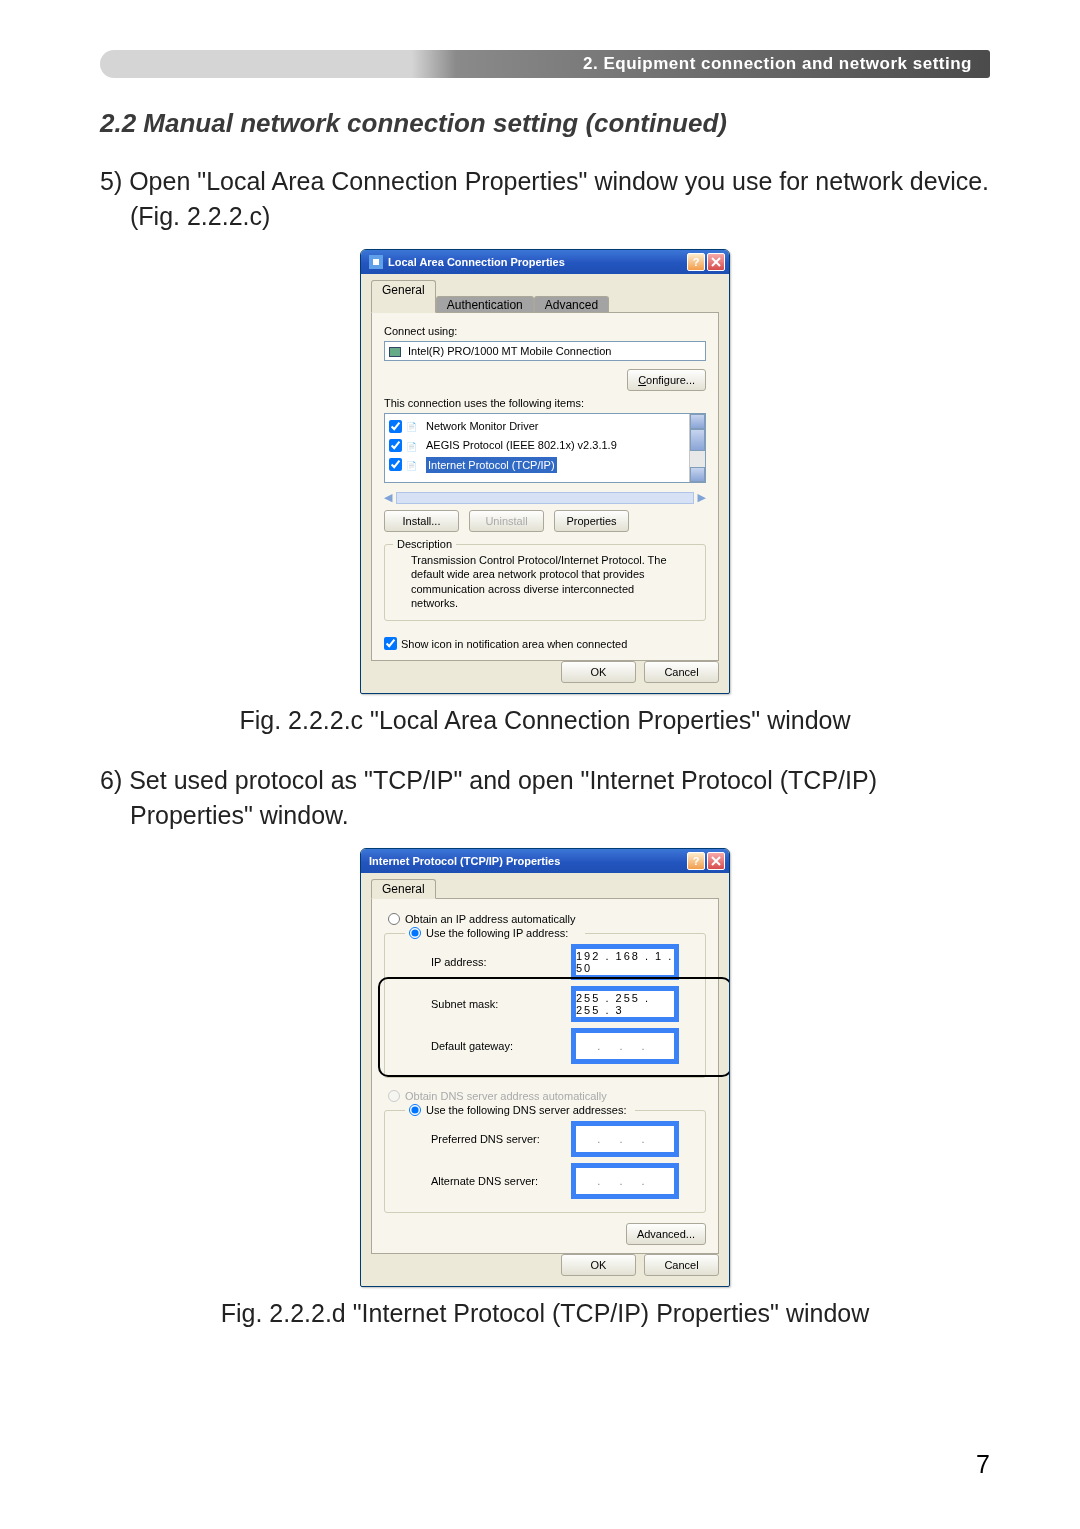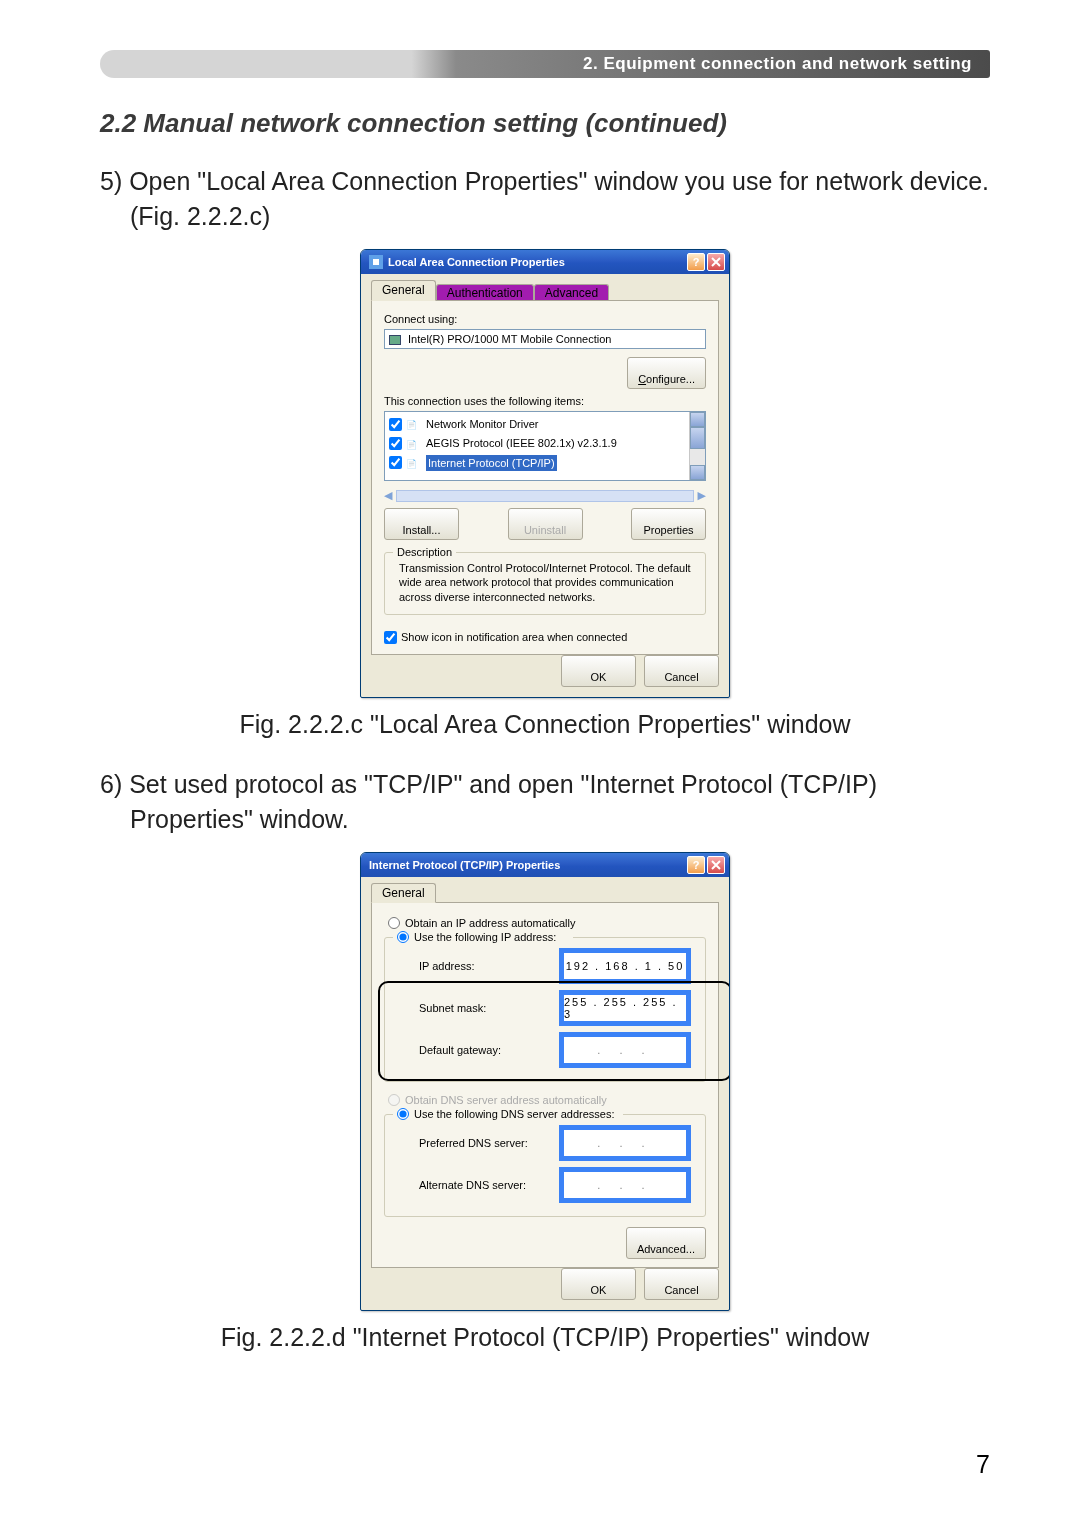--- a/index.html
+++ b/index.html
@@ -99,51 +99,51 @@
     background: #ece9d8;
     padding: 2px 10px;
     border-bottom: none;
     border-radius: 3px 3px 0 0;
     font-size: 12px;
     position: relative;
     z-index: 1;
     text-align: right;
   }
   .xp-tab.active { background: #ece9d8; border-bottom: 1px solid #ece9d8; z-index: 3; }
-  .xp-tab.inactive { background: #a21caf; margin-top: 4px; padding: 1px 10px; }
+  .xp-tab.inactive { background: #a3a3a3; margin-top: 16px; padding: 1px 10px; }
   .xp-tabpage {
     border: 1px solid #aca899;
     padding: 12px 12px 8px;
     background: #f7f5ec;
     position: relative;
     z-index: 2;
   }
   .xp-group {
     border: 1px solid #d0cdb9;
     border-radius: 3px;
-    padding: 8px 14px 10px;
+    padding: 8px 26px 10px;
     margin: 6px 0 10px;
     position: relative;
   }
   .xp-group-title {
     position: absolute;
     top: -7px;
     left: 8px;
     background: #f7f5ec;
     padding: 0 4px;
     font-size: 11px;
   }
   .xp-button {
     min-width: 75px;
-    height: 14px;
+    height: 22px;
     background: linear-gradient(to bottom, #fefefe, #e3e1d3);
     border: 1px solid #aca899;
     border-radius: 3px;
     font-size: 11px;
-    padding: 15px 10px;
+    padding: 0 10px;
   }
   .xp-row { display: flex; gap: 10px; }
   .xp-listbox {
     border: 1px solid #7f9db9;
     background: #fff;
     height: 70px;
     overflow: hidden;
     position: relative;
     padding: 4px 18px 4px 4px;
     font-size: 11px;
@@ -295,21 +295,21 @@
               <div class="bt"></div>
               <div class="th"></div>
               <div class="bt" style="position:absolute;bottom:0;left:0;right:0;"></div>
             </div>
           </div>
           <div style="display:flex;align-items:center;gap:4px;margin-bottom:6px;color:#7fa3d8;">
             <span>◀</span>
             <div style="flex:1;height:12px;background:#d6e1f5;border:1px solid #b0c4e8;"></div>
             <span>▶</span>
           </div>
-          <div class="xp-row" style="justify-content:space-between;">
+          <div class="xp-row" style="">
             <button class="xp-button">Install...</button>
             <button class="xp-button" style="color:#aaa;">Uninstall</button>
             <button class="xp-button">Properties</button>
           </div>
           <div class="xp-group" style="margin-top:12px;">
             <div class="xp-group-title">Description</div>
             <div class="xp-desc">Transmission Control Protocol/Internet Protocol. The default wide area network protocol that provides communication across diverse interconnected networks.</div>
           </div>
           <div class="xp-check" style="margin-top:6px;">
             <input type="checkbox" checked="" style="">

